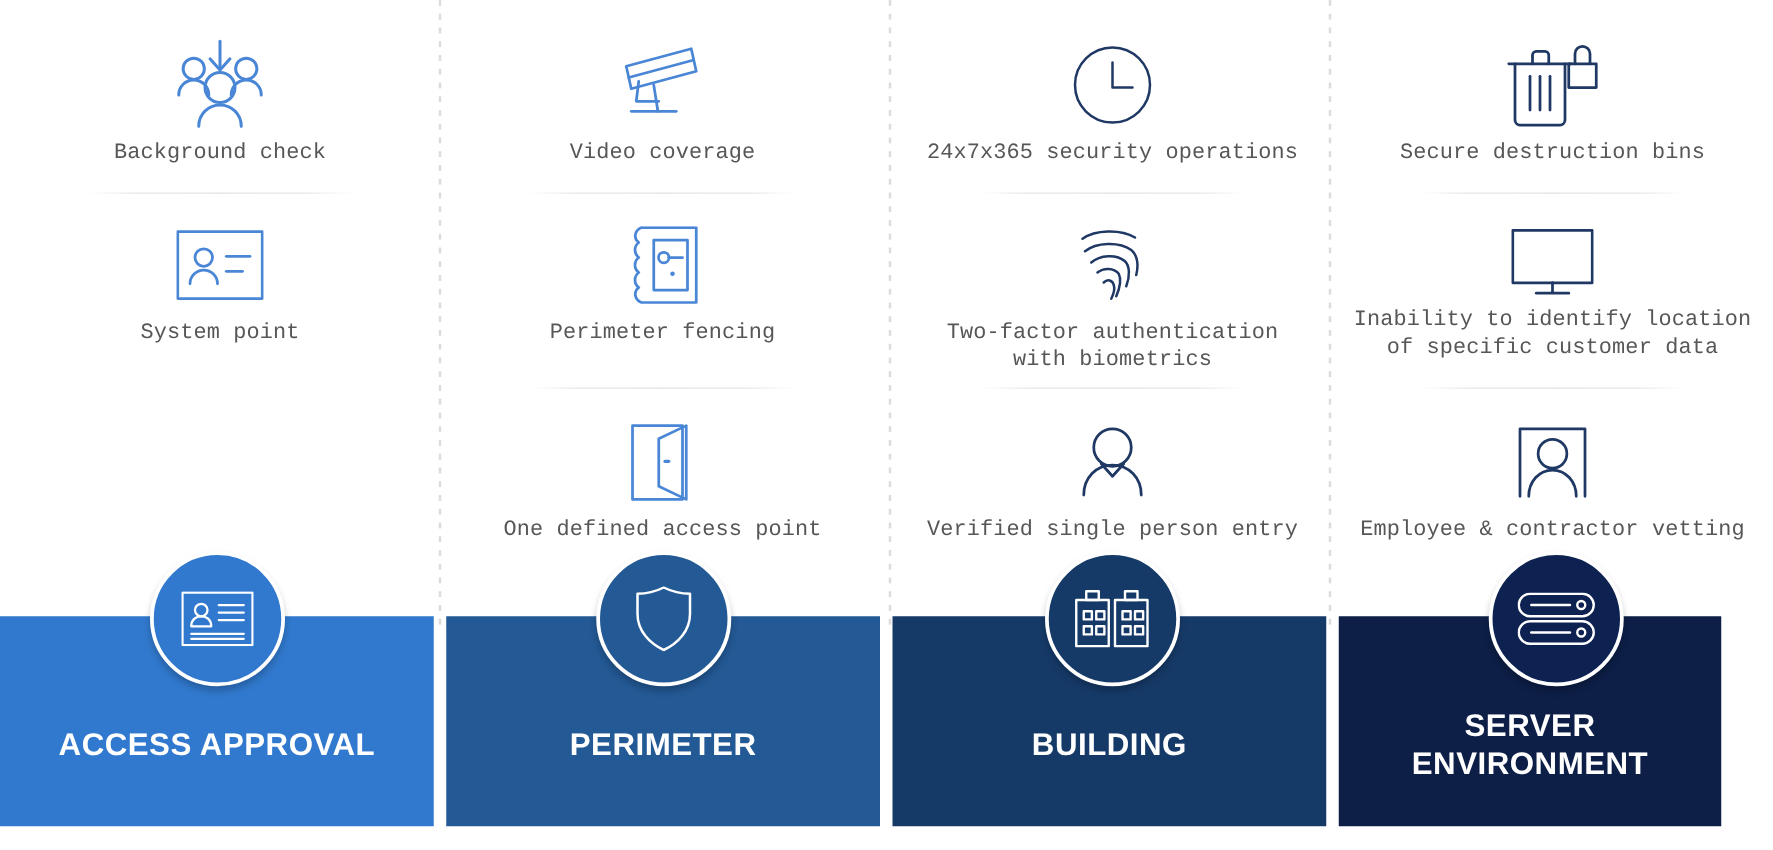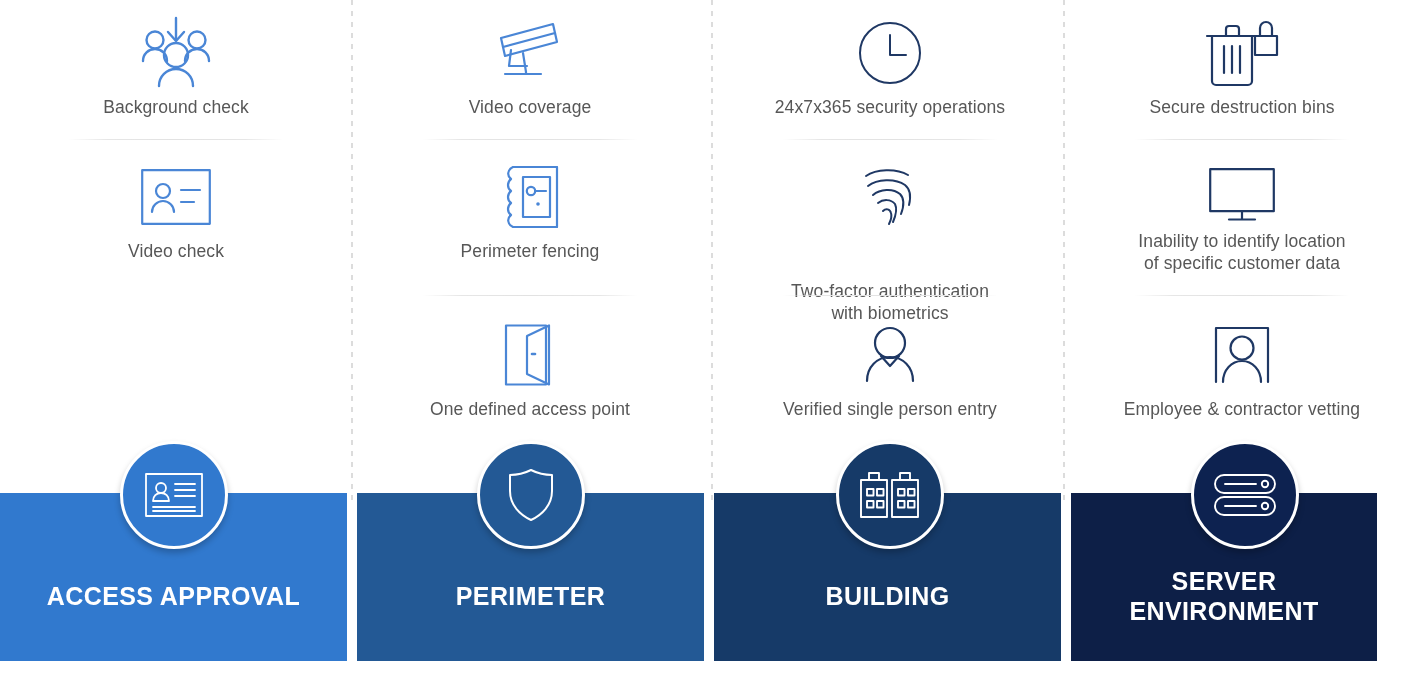--- a/index.html
+++ b/index.html
@@ -14,22 +14,23 @@
 
   
   .vdash{
     position:absolute;top:0;width:2px;height:500px;
     background-image:linear-gradient(to bottom,#dcdcdc 0,#dcdcdc 5px,rgba(255,255,255,0) 5px,rgba(255,255,255,0) 11px);
     background-size:2px 11px;
   }
 
   
   .col{
-    position:absolute;top:2px;width:352px;height:500px;
+    position:absolute;top:17px;width:352px;height:500px;
     box-sizing:border-box;
+    font-family:Liberation Mono, monospace;
   }
   .cell{
     position:absolute;left:0;width:100%;
     box-sizing:border-box;
     text-align:center;
   }
   .icon-wrap{
     height:86px;
     display:flex;align-items:center;justify-content:center;
   }
@@ -105,21 +106,21 @@
     <div class="cell" style="top:152px;">
       <div class="icon-wrap">
         <svg width="70" height="56" viewBox="0 0 70 56" fill="none" stroke="#4A86D6" stroke-width="2.2" stroke-linecap="round" stroke-linejoin="round">
           <rect x="1.2" y="1.2" width="67.6" height="53.6"></rect>
           <circle cx="22" cy="22" r="7"></circle>
           <path d="M11 43c0-6 5-11 11-11s11 5 11 11"></path>
           <line x1="40" y1="21" x2="59" y2="21"></line>
           <line x1="40" y1="33" x2="53" y2="33"></line>
         </svg>
       </div>
-      <div class="cell-label">Video check</div>
+      <div class="cell-label">System point</div>
     </div>
   </div>
 
   <div class="col" style="left:354px;">
 
     <div class="cell" style="top:8px;">
       <div class="icon-wrap">
         <svg width="74" height="66" viewBox="0 0 74 66" fill="none" stroke="#4A86D6" stroke-width="2.2" stroke-linecap="round" stroke-linejoin="round">
           <path d="M8 18 L60 4 L64 22 L12 36 Z"></path>
           <line x1="10" y1="27" x2="62" y2="13"></line>
@@ -178,21 +179,21 @@
     <div class="cell" style="top:152px;">
       <div class="icon-wrap">
         <svg width="56" height="62" viewBox="0 0 56 62" fill="none" stroke="#1F3864" stroke-width="2" stroke-linecap="round" stroke-linejoin="round">
           <path d="M4 10 C14 3 34 2 46 9"></path>
           <path d="M6 20 C15 13 33 12 43 19 C48 23 49 31 47 39"></path>
           <path d="M11 29 C18 23 31 22 38 28 C42 32 42 40 39 48"></path>
           <path d="M16 37 C21 33 29 33 33 38 C35 42 34 49 31 56"></path>
           <path d="M21 45 C24 42 28 43 29 47 C30 50 29 54 27 58"></path>
         </svg>
       </div>
-      <div class="cell-label" style="white-space: pre-line; margin-top: 40px;">Two-factor authentication
+      <div class="cell-label" style="white-space: pre-line;">Two-factor authentication
 with biometrics</div>
     </div>
 
     <div class="hrule" style="top:293px;"></div>
 
     <div class="cell" style="top:310px;">
       <div class="icon-wrap">
         <svg width="56" height="58" viewBox="0 0 56 58" fill="none" stroke="#1F3864" stroke-width="2.2" stroke-linecap="round" stroke-linejoin="round">
           <circle cx="28" cy="17" r="15"></circle>
           <path d="M5 55 C5 41 15 31 28 31 C41 31 51 41 51 55"></path>

